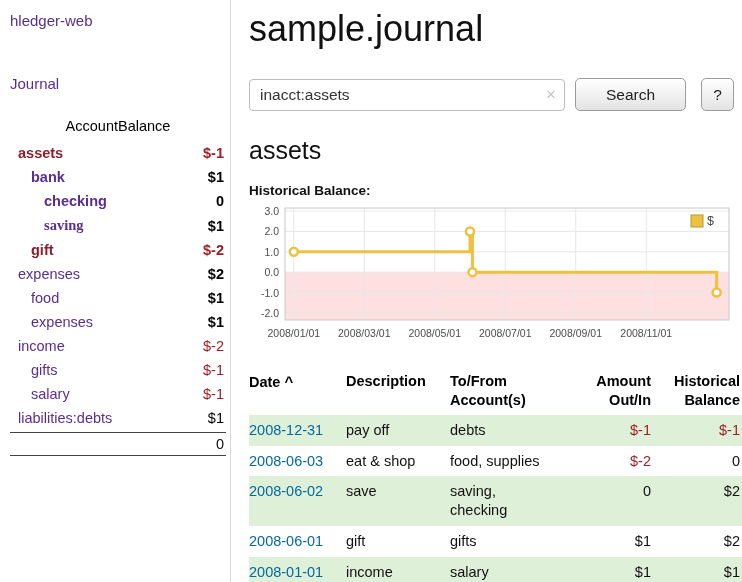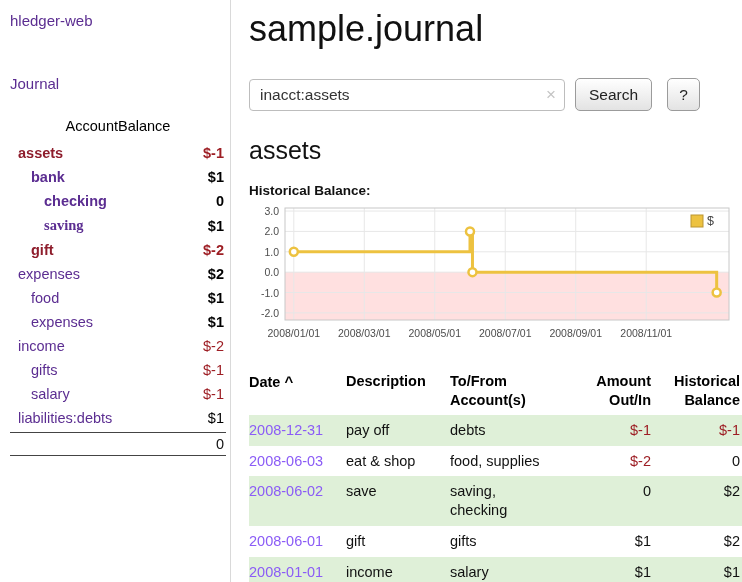--- a/index.html
+++ b/index.html
@@ -21,37 +21,37 @@
   .acct-bal{color:#000;}
   .acct-total{text-align:right;border-top:1px solid #444;border-bottom:1px solid #444;padding:3px 2px;margin-top:2px;}
 
   
   .main{position:absolute;left:249px;top:0;width:493px;}
   .page-title{font-size:36px;font-weight:400;color:#111;margin-top:8px;}
   .search-row{display:flex;align-items:center;margin-top:28px;}
   .search-box{position:relative;}
   .search-input{width:316px;height:32px;border:1px solid #bdbdbd;border-radius:4px;padding:0 30px 0 10px;font-size:15.5px;color:#333;font-family:"Liberation Sans",sans-serif;}
   .clear-icon{position:absolute;right:9px;top:6px;color:#c4c4c4;font-size:17px;line-height:20px;cursor:pointer;}
-  .btn{margin-left:10px;height:33px;padding:0 13px;font-size:15.5px;font-family:"Liberation Sans",sans-serif;color:#222;background:linear-gradient(#ffffff,#e3e3e3);border:1px solid #9b9b9b;border-radius:5px;cursor:pointer;}
+  .btn{margin-left:10px;height:33px;padding:0 30px;font-size:15.5px;font-family:"Liberation Sans",sans-serif;color:#222;background:linear-gradient(#ffffff,#e3e3e3);border:1px solid #9b9b9b;border-radius:5px;cursor:pointer;}
   .btn.help{margin-left:15px;padding:0 11px;}
   .acct-heading{font-size:25px;font-weight:400;margin-top:25px;}
   .chart-label{font-size:13.5px;font-weight:bold;margin-top:18px;}
   .chart{margin-top:4px;}
   .chart svg{display:block;}
   .tick{font-size:10.5px;fill:#4d4d4d;font-family:"Liberation Sans",sans-serif;}
   .legend-text{font-size:12.5px;fill:#444;font-family:"Liberation Sans",sans-serif;}
 
   
   .register{width:100%;border-collapse:collapse;margin-top:16px;font-size:14.5px;}
   .register th{font-weight:bold;text-align:left;vertical-align:top;padding:2px 6px 5px 0;line-height:1.3;color:#000;}
   .register th.r,.register td.r{text-align:right;}
   .register th:last-child,.register td:last-child{padding-right:2px;}
   .register td{padding:6px 6px 6px 0;vertical-align:top;line-height:1.3;}
   .register tr.alt{background:#dff0d8;}
-  .register a{color:#8b5cf6;}
+  .register a{color:#0369a1;}
   .sort{font-weight:bold;font-size:15px;}
 </style>
 </head>
 <body>
 
 <div class="sidebar">
   <a class="app-title">hledger-web</a>
   <br>
   <a class="journal-link">Journal</a>
 

